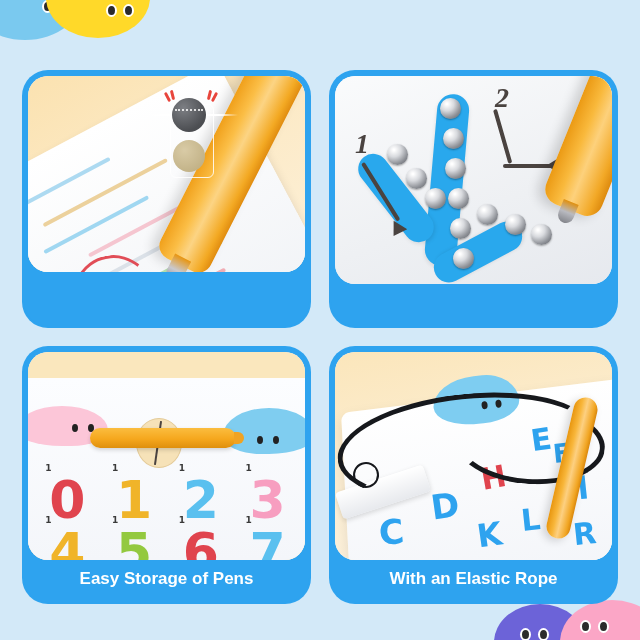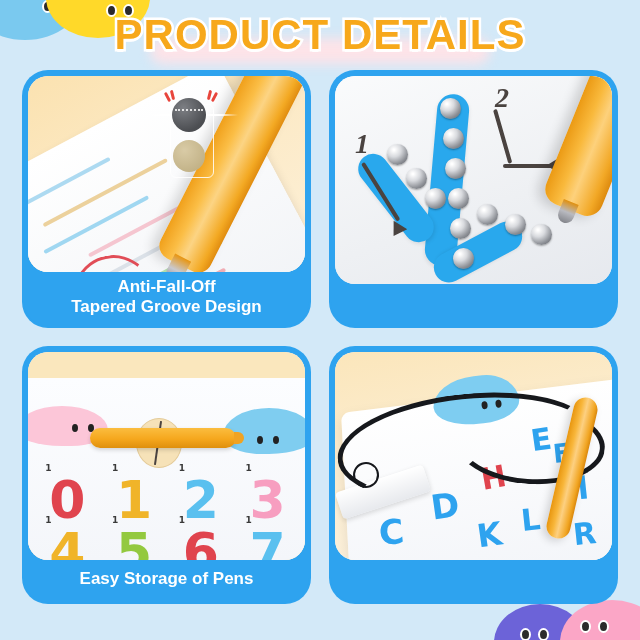--- a/index.html
+++ b/index.html
@@ -321,24 +321,20 @@
   </div>
   <div class="blob blob-purple-br">
     <span class="eye e1"></span>
     <span class="eye e2"></span>
   </div>
   <div class="blob blob-pink-br">
     <span class="eye e1"></span>
     <span class="eye e2"></span>
   </div>
 
-  <div class="title-wrap">
-    <div class="title-glow"></div>
-    <div class="title">PRODUCT DETAILS</div>
-  </div>
 
   <div class="grid">
 
     <div class="card c1">
       <div class="photo">
         <div class="p1">
           <div class="board">
             <span class="ln a"></span>
               <span class="ln b"></span>
               <span class="ln c"></span>
@@ -354,26 +350,20 @@
             <span class="hline"></span>
             <span class="groove"></span>
             <span class="spark s1"></span>
               <span class="spark s2"></span>
             <span class="spark s3"></span>
               <span class="spark s4"></span>
             <span class="ball-dark"></span>
             <span class="ball-tan"></span>
           </div>
         </div>
-      </div>
-      <div class="caption two-line">
-        <span>
-          <span>Anti-Fall-Off</span><br>
-          <span>Tapered Groove Design</span>
-        </span>
       </div>
     </div>
 
     <div class="card">
       <div class="photo">
         <div class="p2">
           <div class="stroke k-vert"></div>
           <div class="stroke k-up"></div>
           <div class="stroke k-down"></div>
 
@@ -460,16 +450,17 @@
           <span class="ltr" style="left:186px;top:150px;transform:rotate(-6deg);font-size:30px;">L</span>
           <span class="ltr" style="left:238px;top:164px;transform:rotate(-6deg);font-size:30px;">R</span>
 
           <div class="clip"></div>
           <div class="loop"></div>
           <div class="rope"></div>
           <div class="rope2"></div>
           <div class="pen4"></div>
         </div>
       </div>
+      <div class="caption">With an Elastic Rope</div>
     </div>
 
   </div>
 </div>
 
 </body></html>

